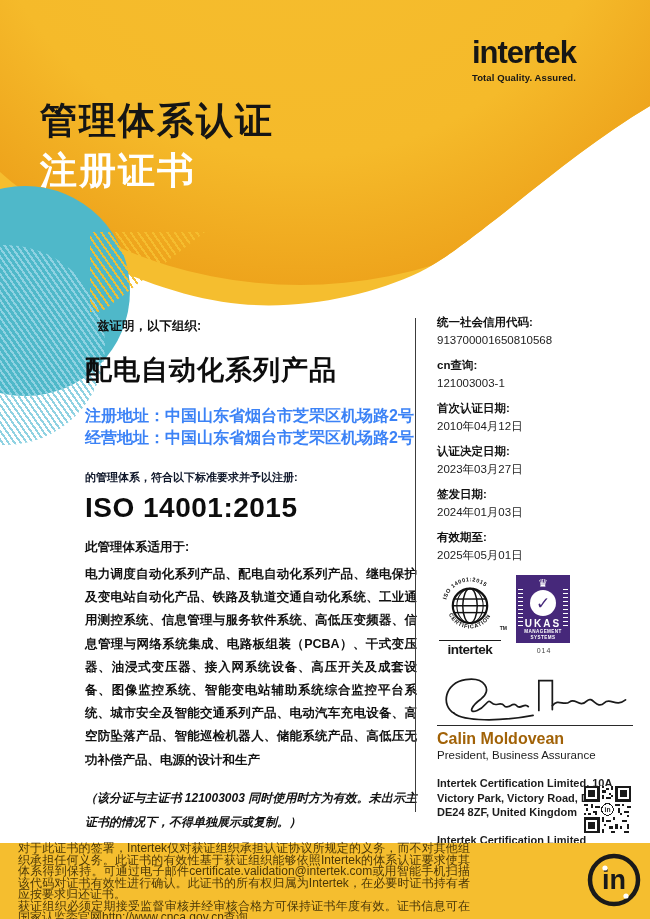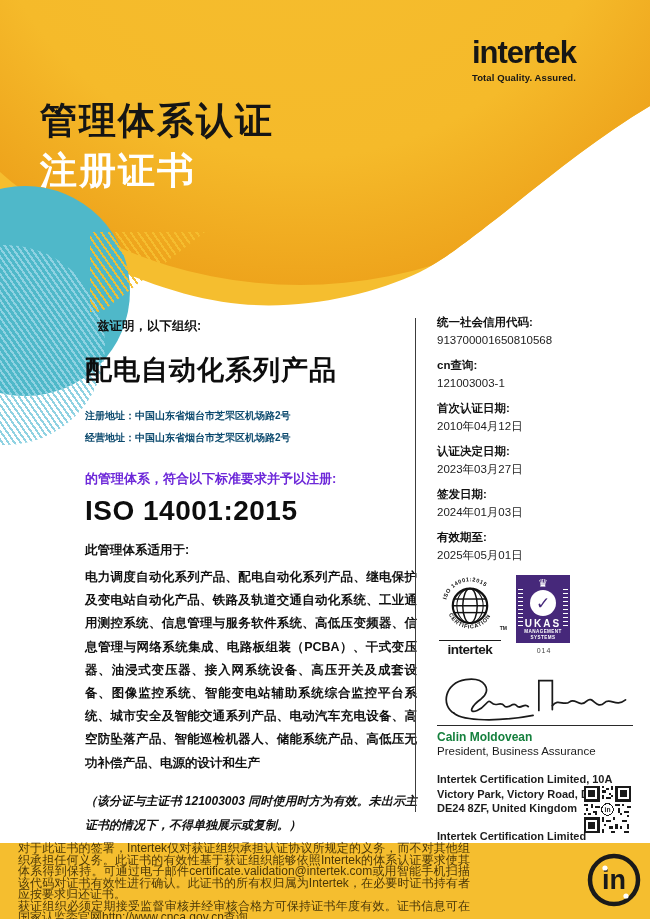--- a/index.html
+++ b/index.html
@@ -23,23 +23,23 @@
     color:#151515; letter-spacing:2px; z-index:4; }
   .hdr-title2 { position:absolute; left:40px; top:146px; font-size:37px; font-weight:bold;
     color:#ffffff; letter-spacing:2px; z-index:4; }
   .brand { position:absolute; left:472px; top:36px; z-index:4; text-align:left; }
   .brand-word { font-size:31px; font-weight:bold; color:#161616; letter-spacing:-1px; line-height:34px; }
   .brand-tag { font-size:9.5px; font-weight:bold; color:#161616; margin-top:2px; letter-spacing:0.1px; }
   
   #leftcol { position:absolute; left:85px; top:318px; width:332px; z-index:5; }
   .lbl-bold { font-size:12.5px; font-weight:bold; color:#111;margin-left:12px; }
   .company { font-size:27px; font-weight:bold; margin-top:17px; letter-spacing:1px; color:#0d0d0d; }
-  .addr { margin-top:17px; font-size:10px; line-height:22px; font-weight:bold; color:#0c4a6e; }
+  .addr { margin-top:17px; font-size:16px; line-height:22px; font-weight:bold; color:#3b82f6; }
   .addr .alabel { font-weight:bold; }
-  .sysline { margin-top:21px; font-size:13px; font-weight:bold; color:#6d28d9; }
+  .sysline { margin-top:21px; font-size:11px; font-weight:bold; color:#0f172a; }
   .standard { margin-top:7px; font-size:28px; font-weight:bold; color:#0d0d0d; letter-spacing:0.5px; }
   .scopelabel { margin-top:15px; font-size:12.5px; font-weight:bold; color:#111; }
   .scopetext { margin-top:7px; font-size:12.5px; font-weight:bold; line-height:23.2px;
     text-align:justify; color:#111; }
   .note { margin-top:14px; font-size:12px; font-weight:bold; font-style:italic;
     line-height:24px; color:#111; text-align:justify; }
   
   #divider { position:absolute; left:415px; top:318px; width:1px; height:494px; background:#3c3c3c; z-index:5; }
   #rightcol { position:absolute; left:437px; top:314px; width:200px; z-index:5; }
   .rfield { margin-bottom:7px; }
@@ -57,21 +57,21 @@
   .tick-left { left:2px; } .tick-right { right:2px; }
   .ukas-crown { color:#ffffff; font-size:11px; line-height:11px; }
   .ukas-check-circle { width:26px; height:26px; border-radius:50%; background:#ffffff;
     margin:1px auto 2px auto; display:flex; align-items:center; justify-content:center;
     color:#46287a; font-size:17px; font-weight:bold; }
   .ukas-name { color:#fff; font-weight:bold; font-size:10px; letter-spacing:2px; line-height:11px; }
   .ukas-sub { color:#fff; font-size:4.6px; font-weight:bold; letter-spacing:0.4px; line-height:5.5px; }
   .ukas-num { font-size:7px; color:#444; margin-top:4px; letter-spacing:1px; }
   .sig-wrap { margin-top:14px; width:196px; }
   .sig-rule { border:none; border-top:1.5px solid #2a2a2a; margin-top:-2px; }
-  .sig-name { font-size:12px; font-weight:bold; margin-top:4px; color:#15803d; }
+  .sig-name { font-size:16px; font-weight:bold; margin-top:4px; color:#a16207; }
   .sig-title { font-size:11.5px; margin-top:1px; color:#1c1c1c; }
   .cert-addr { margin-top:15px; font-size:11px; line-height:14.5px; color:#1c1c1c; width:186px; font-weight:bold; }
   .accred { margin-top:13px; font-size:11px; line-height:14.5px; color:#1c1c1c; width:150px; }
   .accred .a1 { font-weight:bold; }
   #qr { position:absolute; left:584px; top:786px; z-index:5; }
   
   #footer { position:absolute; left:0; top:843px; width:650px; height:76px; background:#f5be2f; z-index:6; }
   .foot-text { position:absolute; left:18px; top:0; width:452px; font-size:12px;
     line-height:11.5px; color:#4a3708; text-align:justify; }
   .foot-text p+p { margin-top:0px; }

